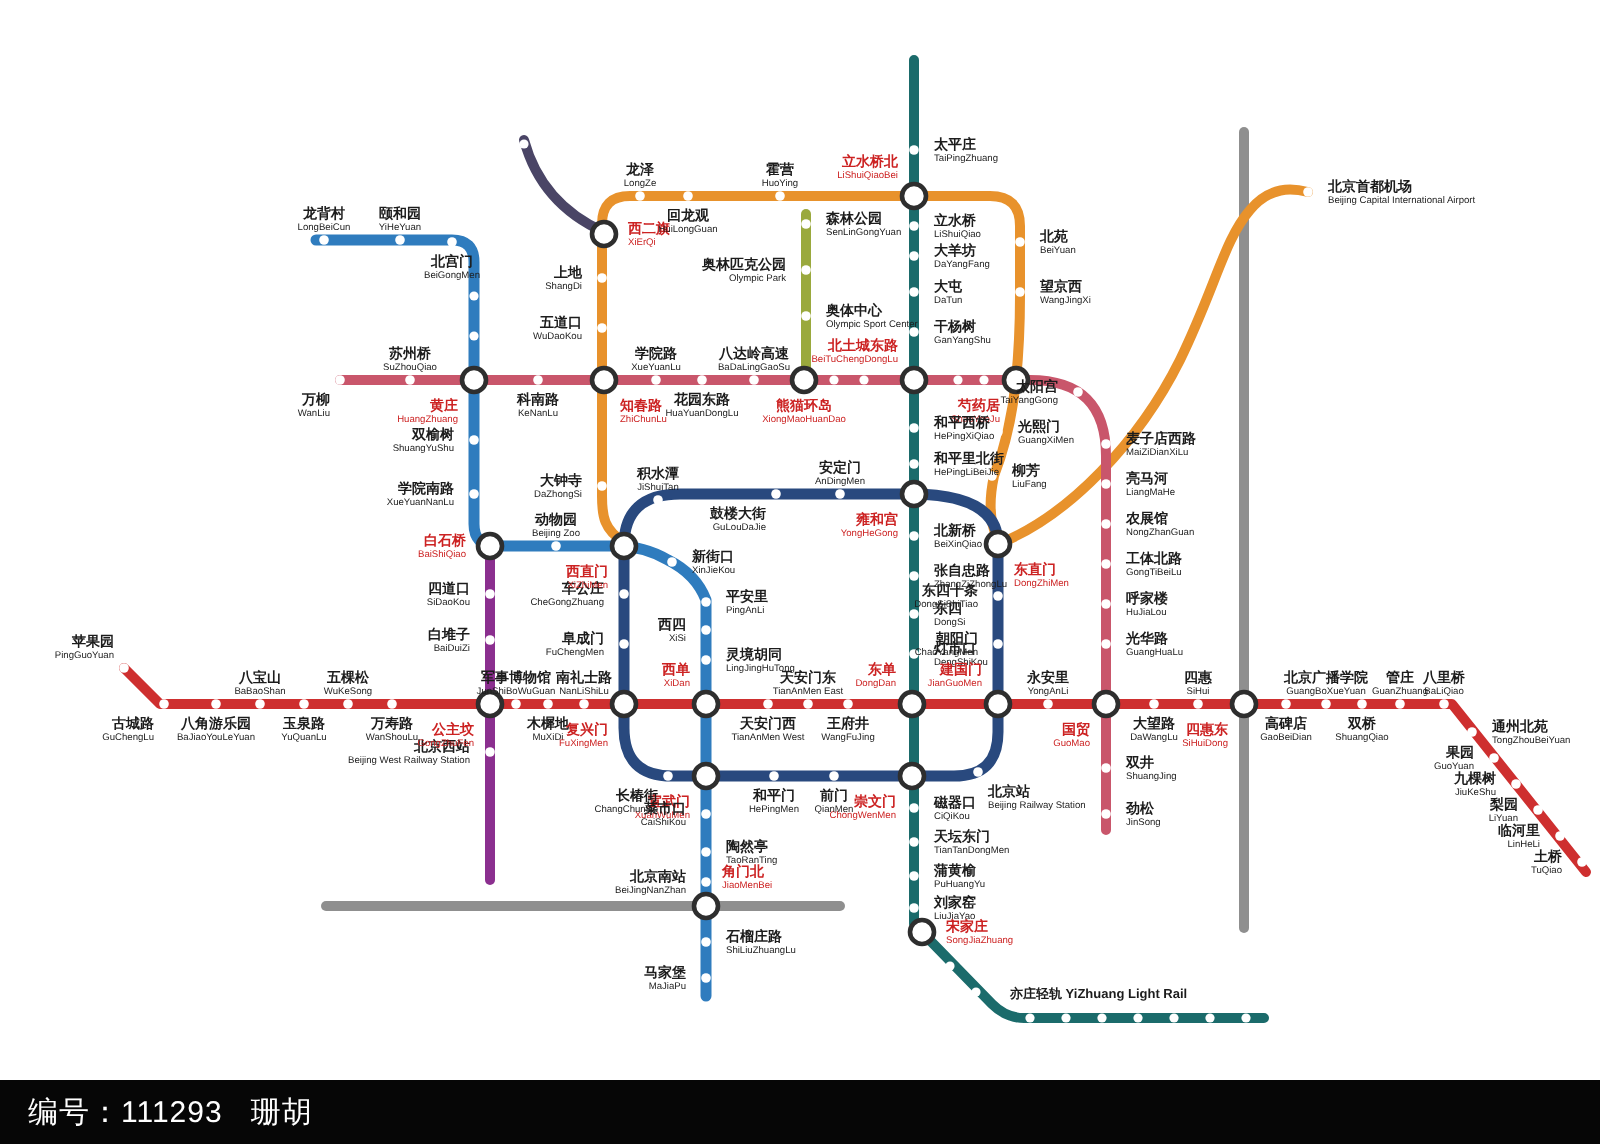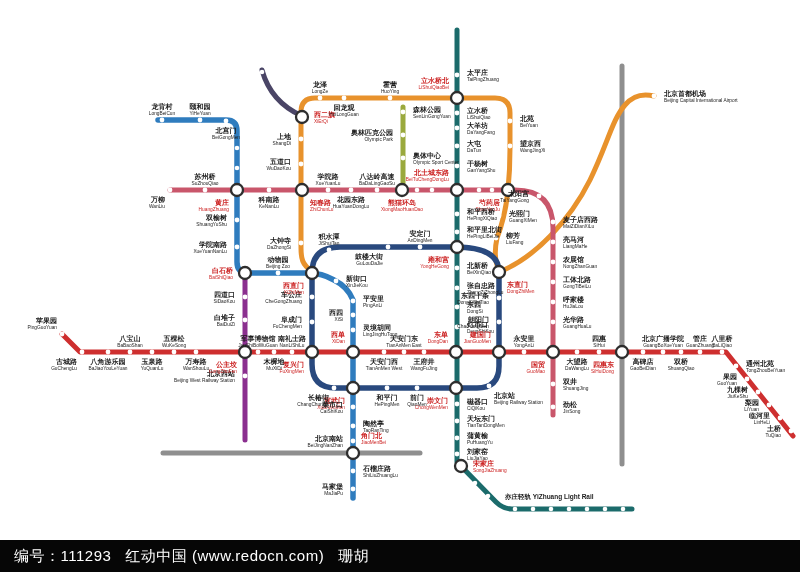--- a/index.html
+++ b/index.html
@@ -677,16 +677,15 @@
         </g>
         <g>
           <text x="781" y="430.5" text-anchor="end" fill="#1c1c1c" font-size="7" font-weight="bold" class="st-zh">土桥</text>
           <text x="781" y="436.5" text-anchor="end" fill="#1c1c1c" font-size="4.8">TuQiao</text>
         </g>
         <text x="505" y="499" text-anchor="start" fill="#1c1c1c" font-size="6.5" font-weight="bold">亦庄轻轨 YiZhuang Light Rail</text>
       </svg>
   </div>
   <div id="footer-bar">
     <span>编号：111293</span>
-    <span>红动中国 (www.redocn.com)</span>
     <span>珊胡</span>
   </div>
 </div>
 
 </body></html>

